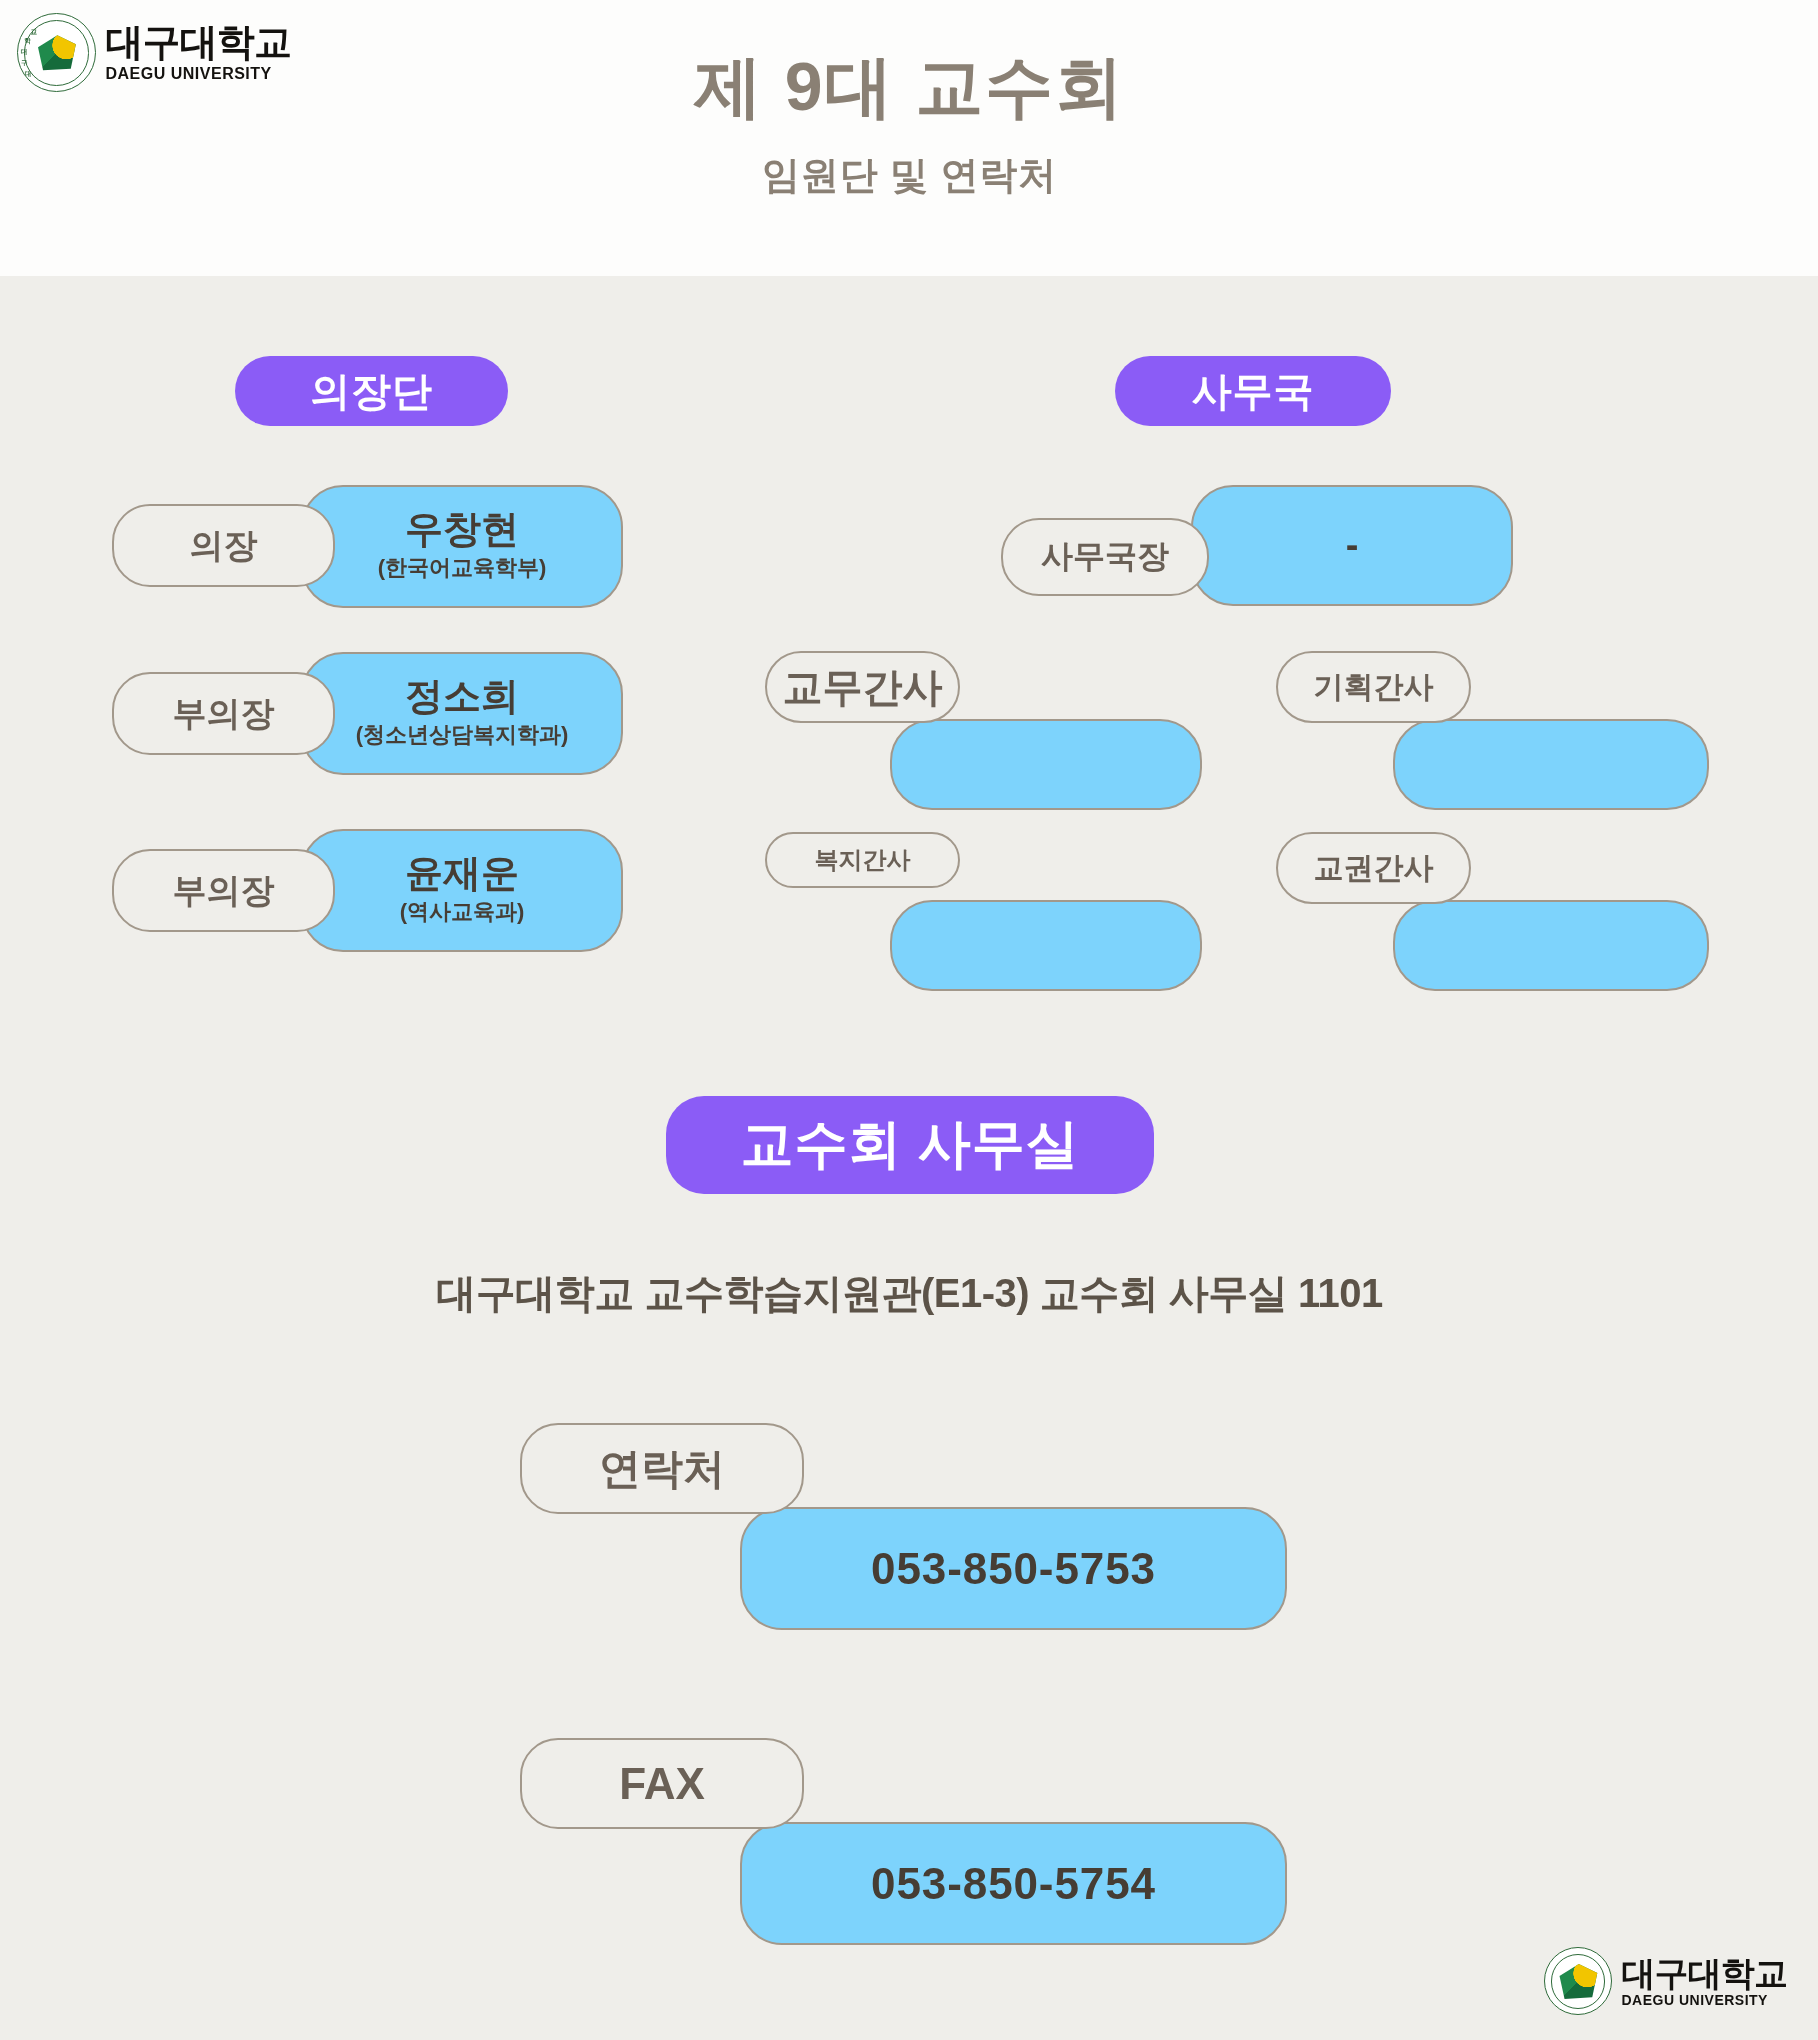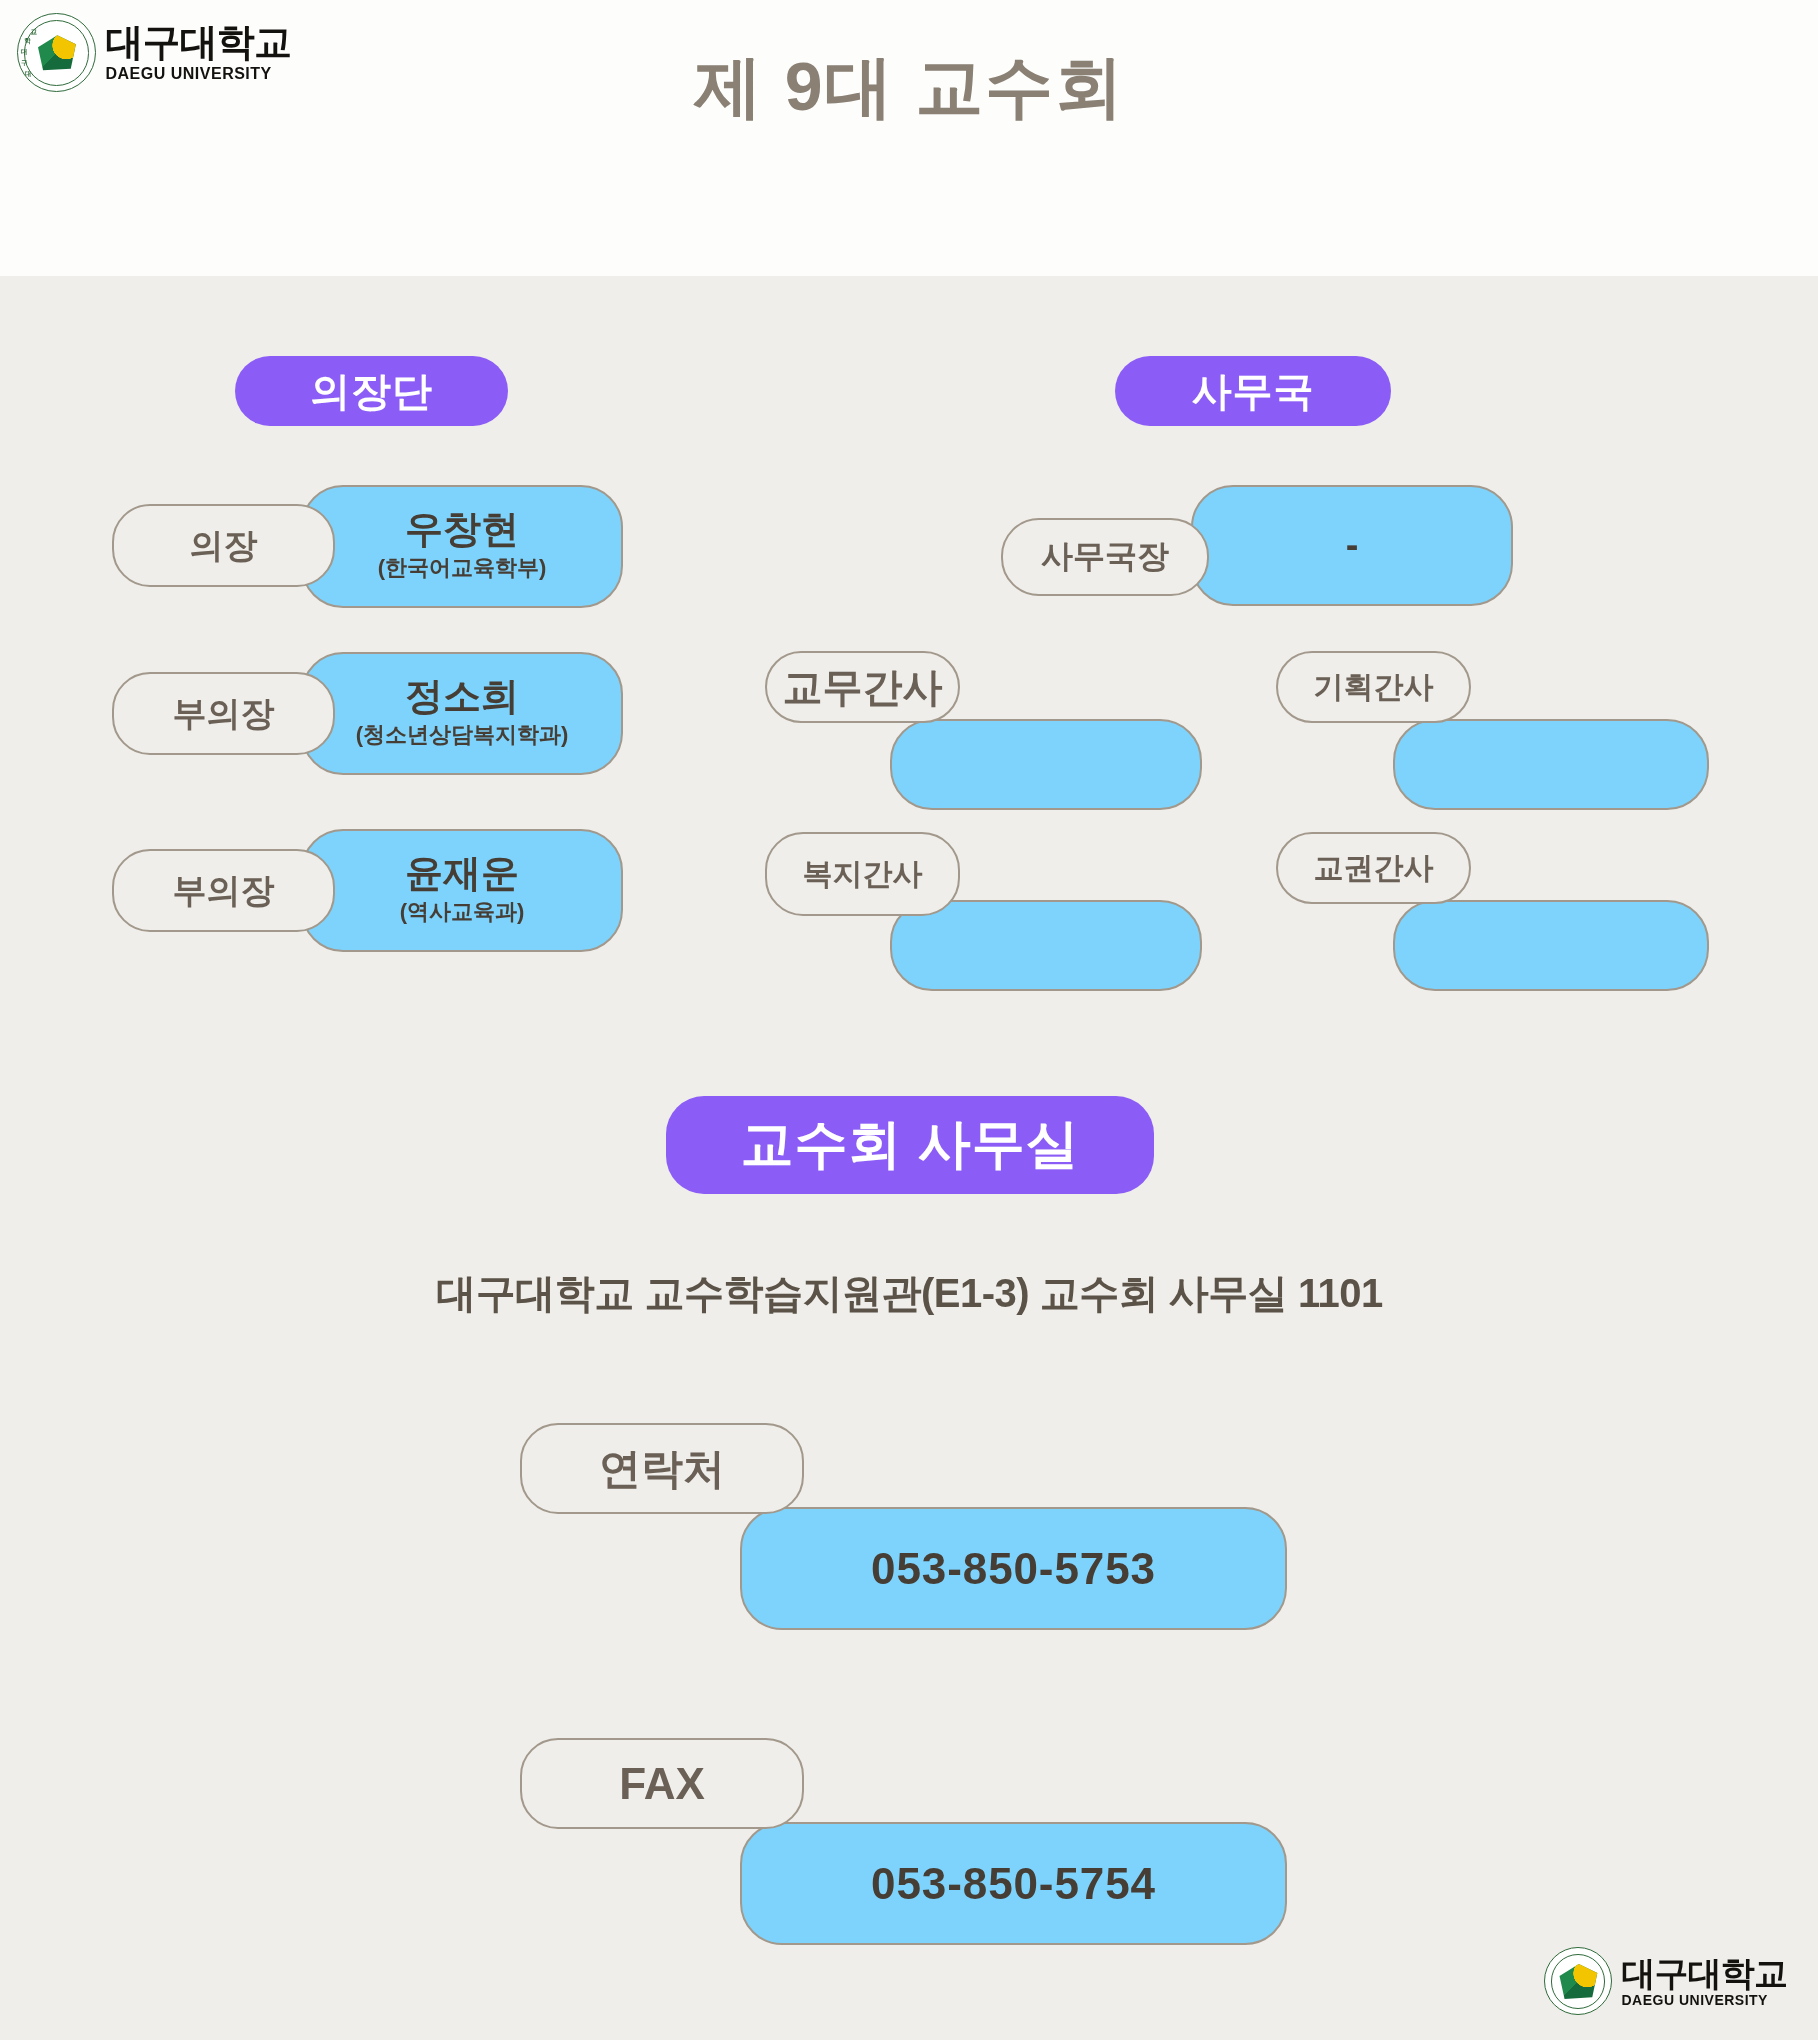--- a/index.html
+++ b/index.html
@@ -217,20 +217,21 @@
         <span style="transform:rotate(-46deg) translate(0,-36px) rotate(46deg)">교</span>
       </div>
     </div>
     <div class="logo-words">
       <div class="logo-ko">대구대학교</div>
       <div class="logo-en">DAEGU UNIVERSITY</div>
     </div>
   </div>
 
   <div class="header-title">제 9대 교수회</div>
+  <div class="header-sub">임원단 및 연락처</div>
 </div>
 
 <div class="section-title" style="left:235px; top:356px; width:273px; height:70px; font-size:40px;">의장단</div>
 
 <div class="label-pill" style="left:112px; top:504px; width:223px; height:83px; font-size:34px;">의장</div>
 <div class="value-pill" style="left:301px; top:485px; width:322px; height:123px;">
   <div class="pname">우창현</div>
   <div class="pdept">(한국어교육학부)</div>
 </div>
 
@@ -256,21 +257,21 @@
 <div class="label-pill" style="left:765px; top:651px; width:195px; height:72px; font-size:40px;font-family:Liberation Serif, serif;">교무간사</div>
 <div class="value-pill" style="left:890px; top:719px; width:312px; height:91px;">
   <div class="ptext"></div>
 </div>
 
 <div class="label-pill" style="left:1276px; top:651px; width:195px; height:72px; font-size:30px;">기획간사</div>
 <div class="value-pill" style="left:1393px; top:719px; width:316px; height:91px;">
   <div class="ptext"></div>
 </div>
 
-<div class="label-pill" style="left:765px; top:832px; width:195px; height:84px; font-size:30px;">복지간사</div>
+<div class="label-pill" style="left:765px; top:832px; width:195px; height:56px; font-size:24px;">복지간사</div>
 <div class="value-pill" style="left:890px; top:900px; width:312px; height:91px;">
   <div class="ptext"></div>
 </div>
 
 <div class="label-pill" style="left:1276px; top:832px; width:195px; height:72px; font-size:30px;">교권간사</div>
 <div class="value-pill" style="left:1393px; top:900px; width:316px; height:91px;">
   <div class="ptext"></div>
 </div>
 
 <div class="section-title" style="left:666px; top:1096px; width:488px; height:98px; font-size:53px;">교수회 사무실</div>

